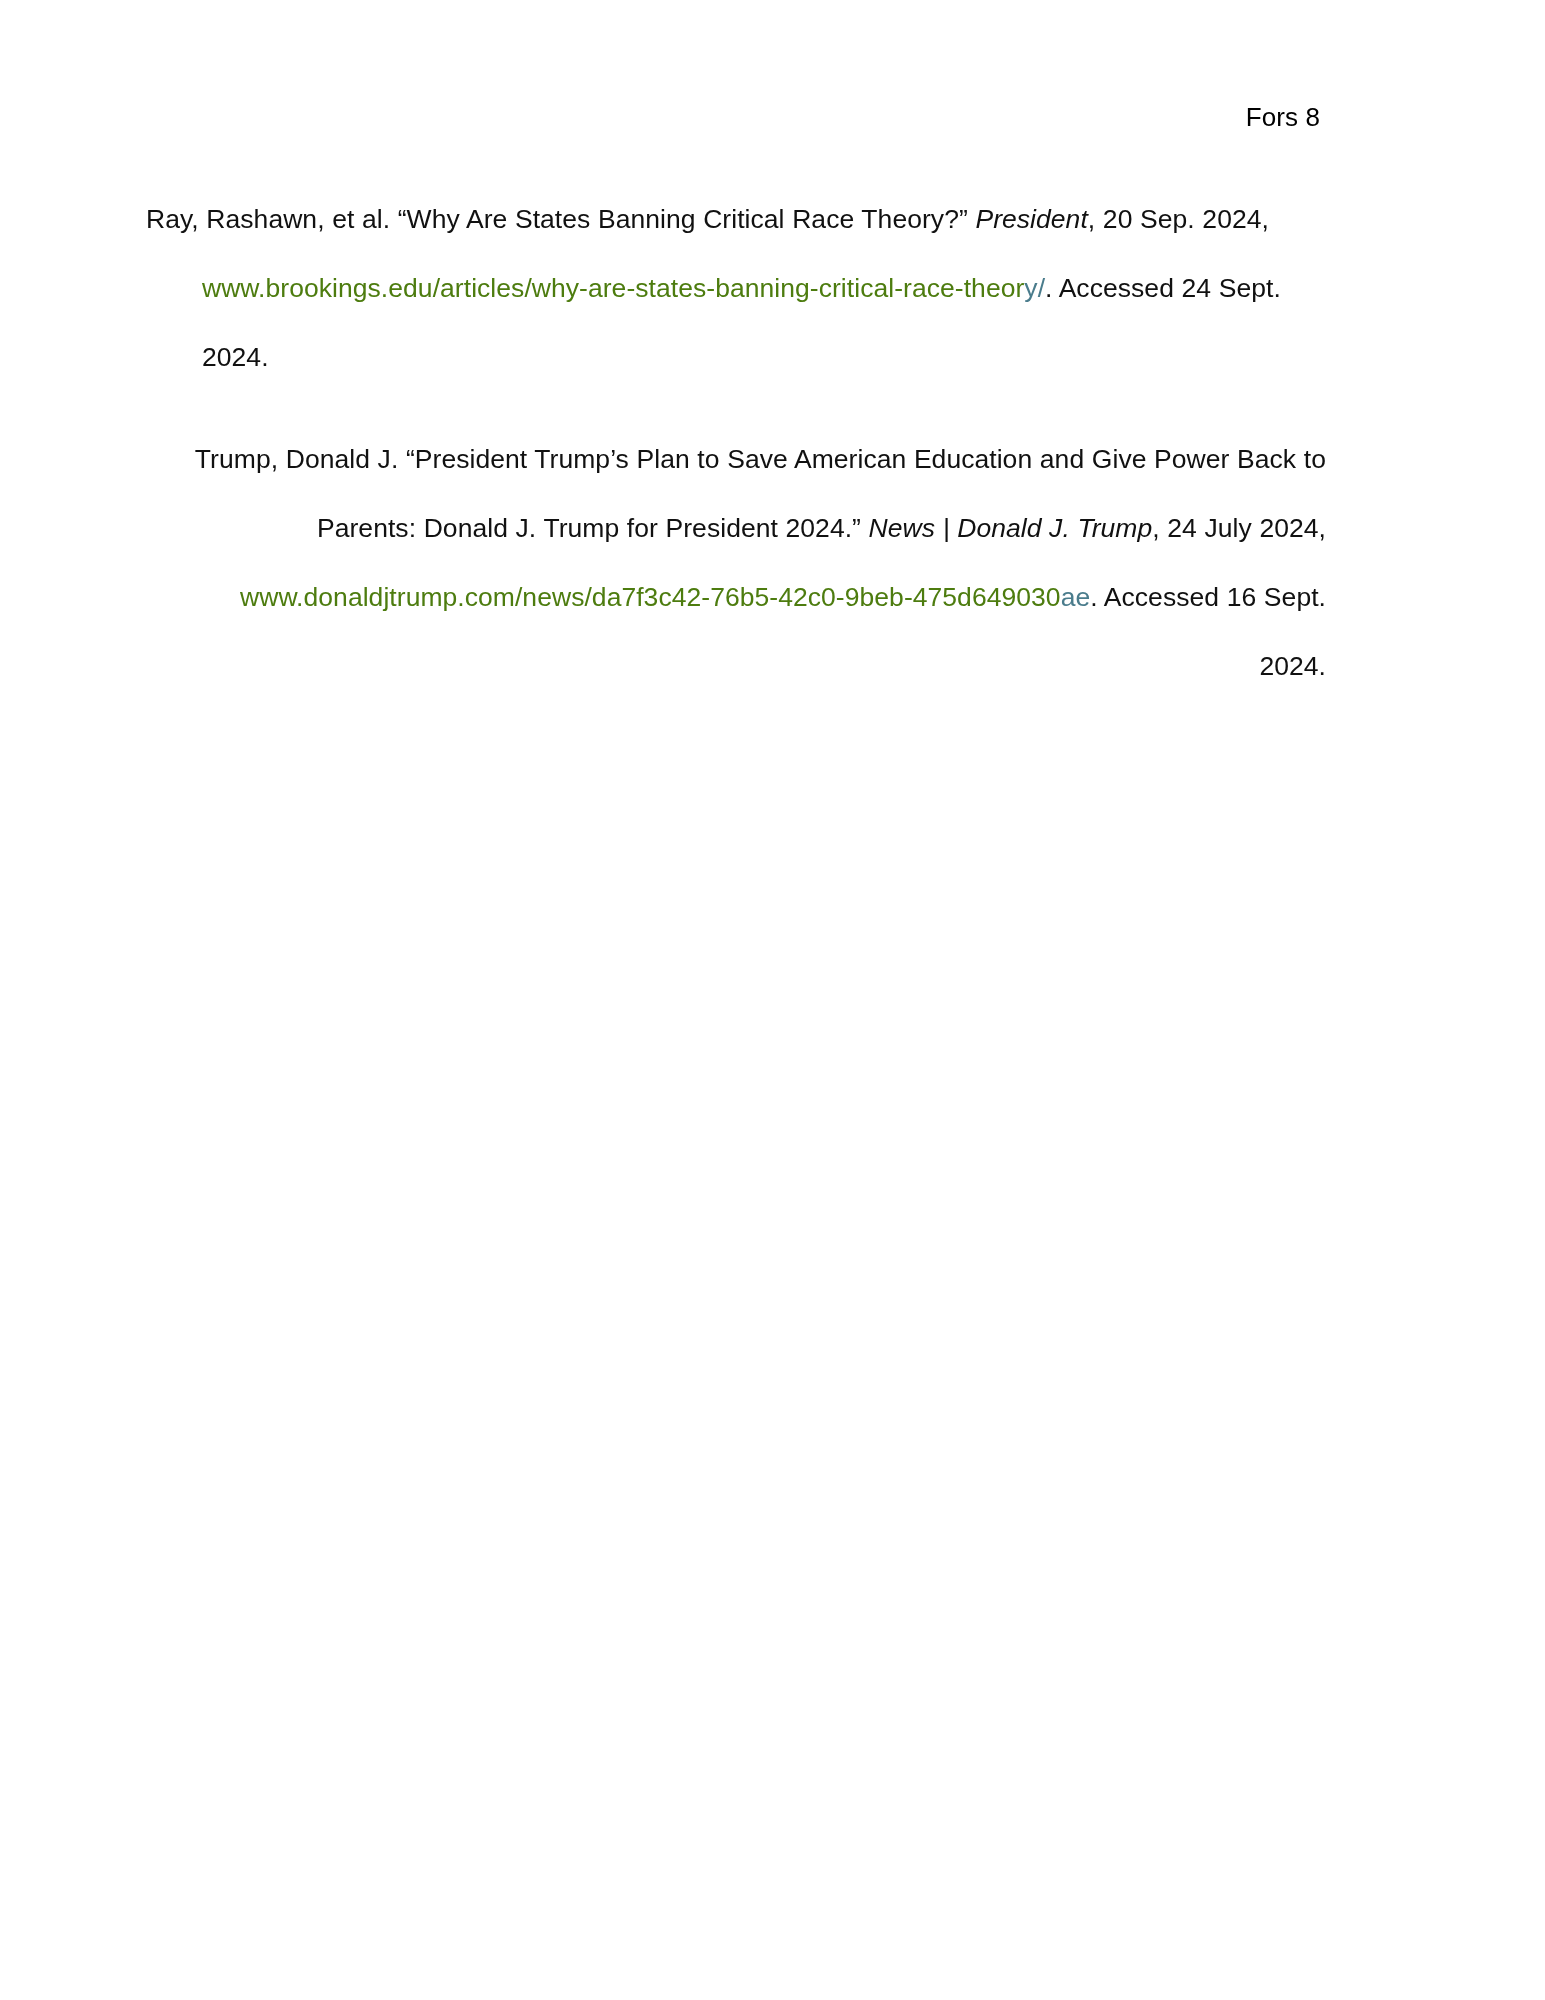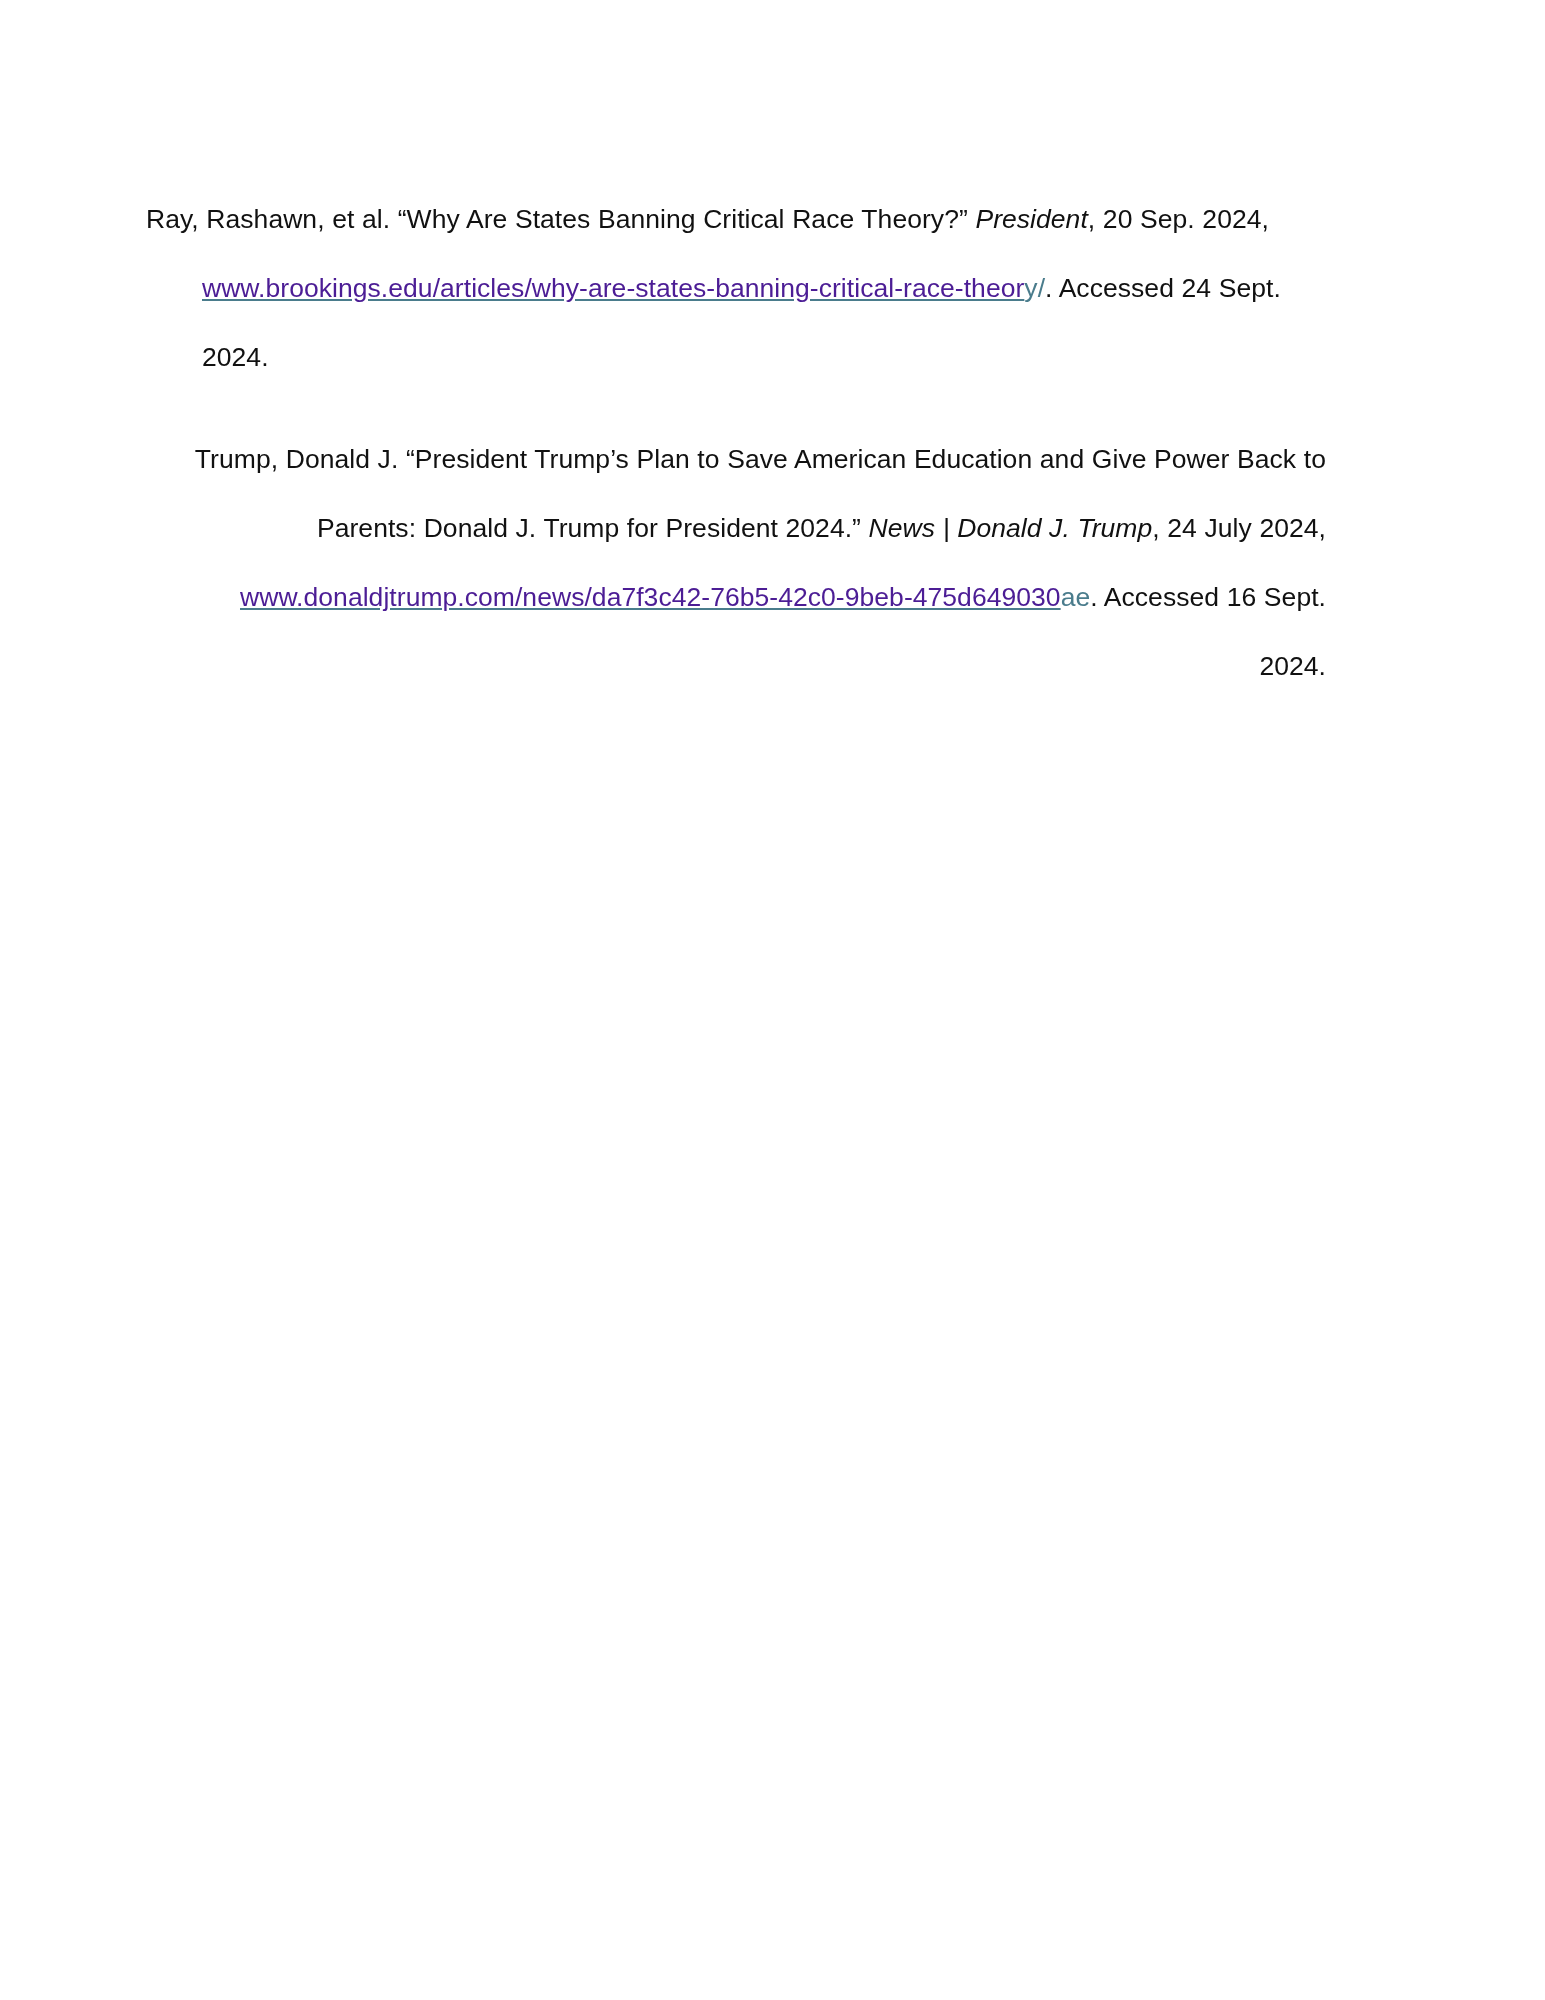--- a/index.html
+++ b/index.html
@@ -56,36 +56,36 @@
     padding-left: 56px;
     text-indent: -56px;
   }
 
   .ital {
     font-style: italic;
   }
 
   a.link,
   .link {
-    color: #4c1d95;
-    text-decoration: underline;
+    color: #4d7c0f;
     text-decoration-color: #4a7c8c;
     text-underline-offset: 2px;
     cursor: pointer;
   }
   .link-tail {
     color: #4a7c8c;
     text-decoration: none;
   }
 </style>
 </head>
 <body>
 
 <div class="page">
 
+  <div class="header">Fors 8</div>
 
   <div class="body">
 
 
     <p class="entry">
       <span class="hang"><span>Ray, Rashawn, et al. “Why Are States Banning Critical Race Theory?” </span><span class="ital">President</span><span>, 20 Sep. 2024, </span><a class="link">www.brookings.edu/articles/why-are-states-banning-critical-race-theor</a><span class="link-tail">y/</span><span>. Accessed 24 Sept. 2024.</span></span>
     </p>
 
     <p class="entry">
       <span class="hang"><span>Trump, Donald J. “President Trump’s Plan to Save American Education and Give Power Back to Parents: Donald J. Trump for President 2024.” </span><span class="ital">News | Donald J. Trump</span><span>, 24 July 2024, </span><a class="link">www.donaldjtrump.com/news/da7f3c42-76b5-42c0-9beb-475d649030</a><span class="link-tail">ae</span><span>. Accessed 16 Sept. 2024.</span></span>

